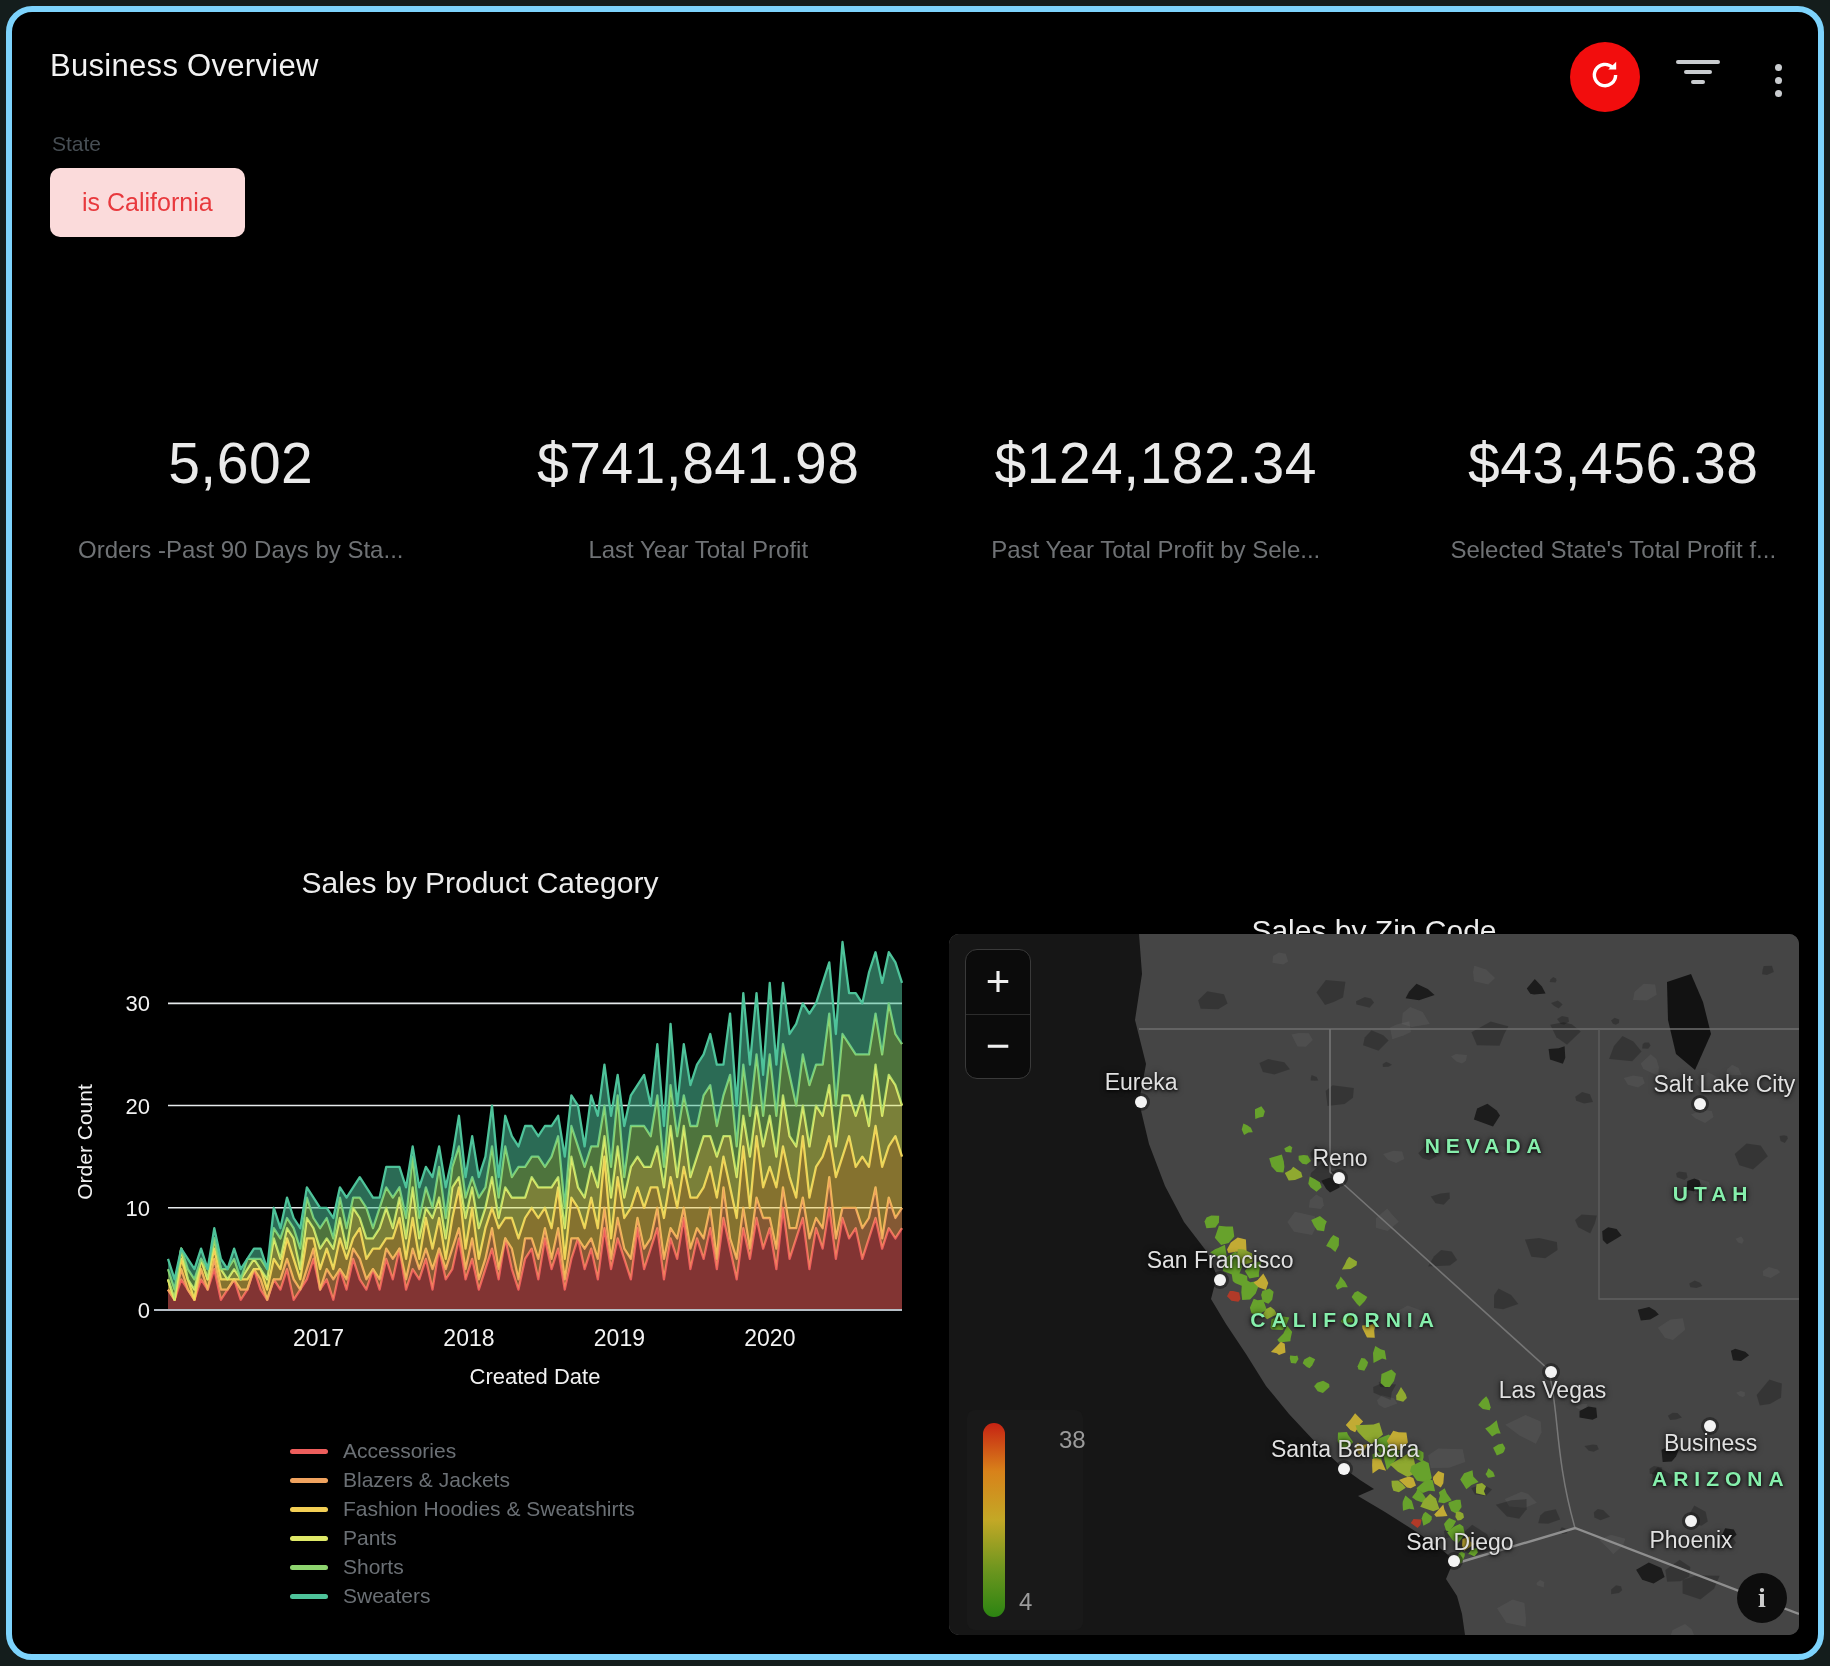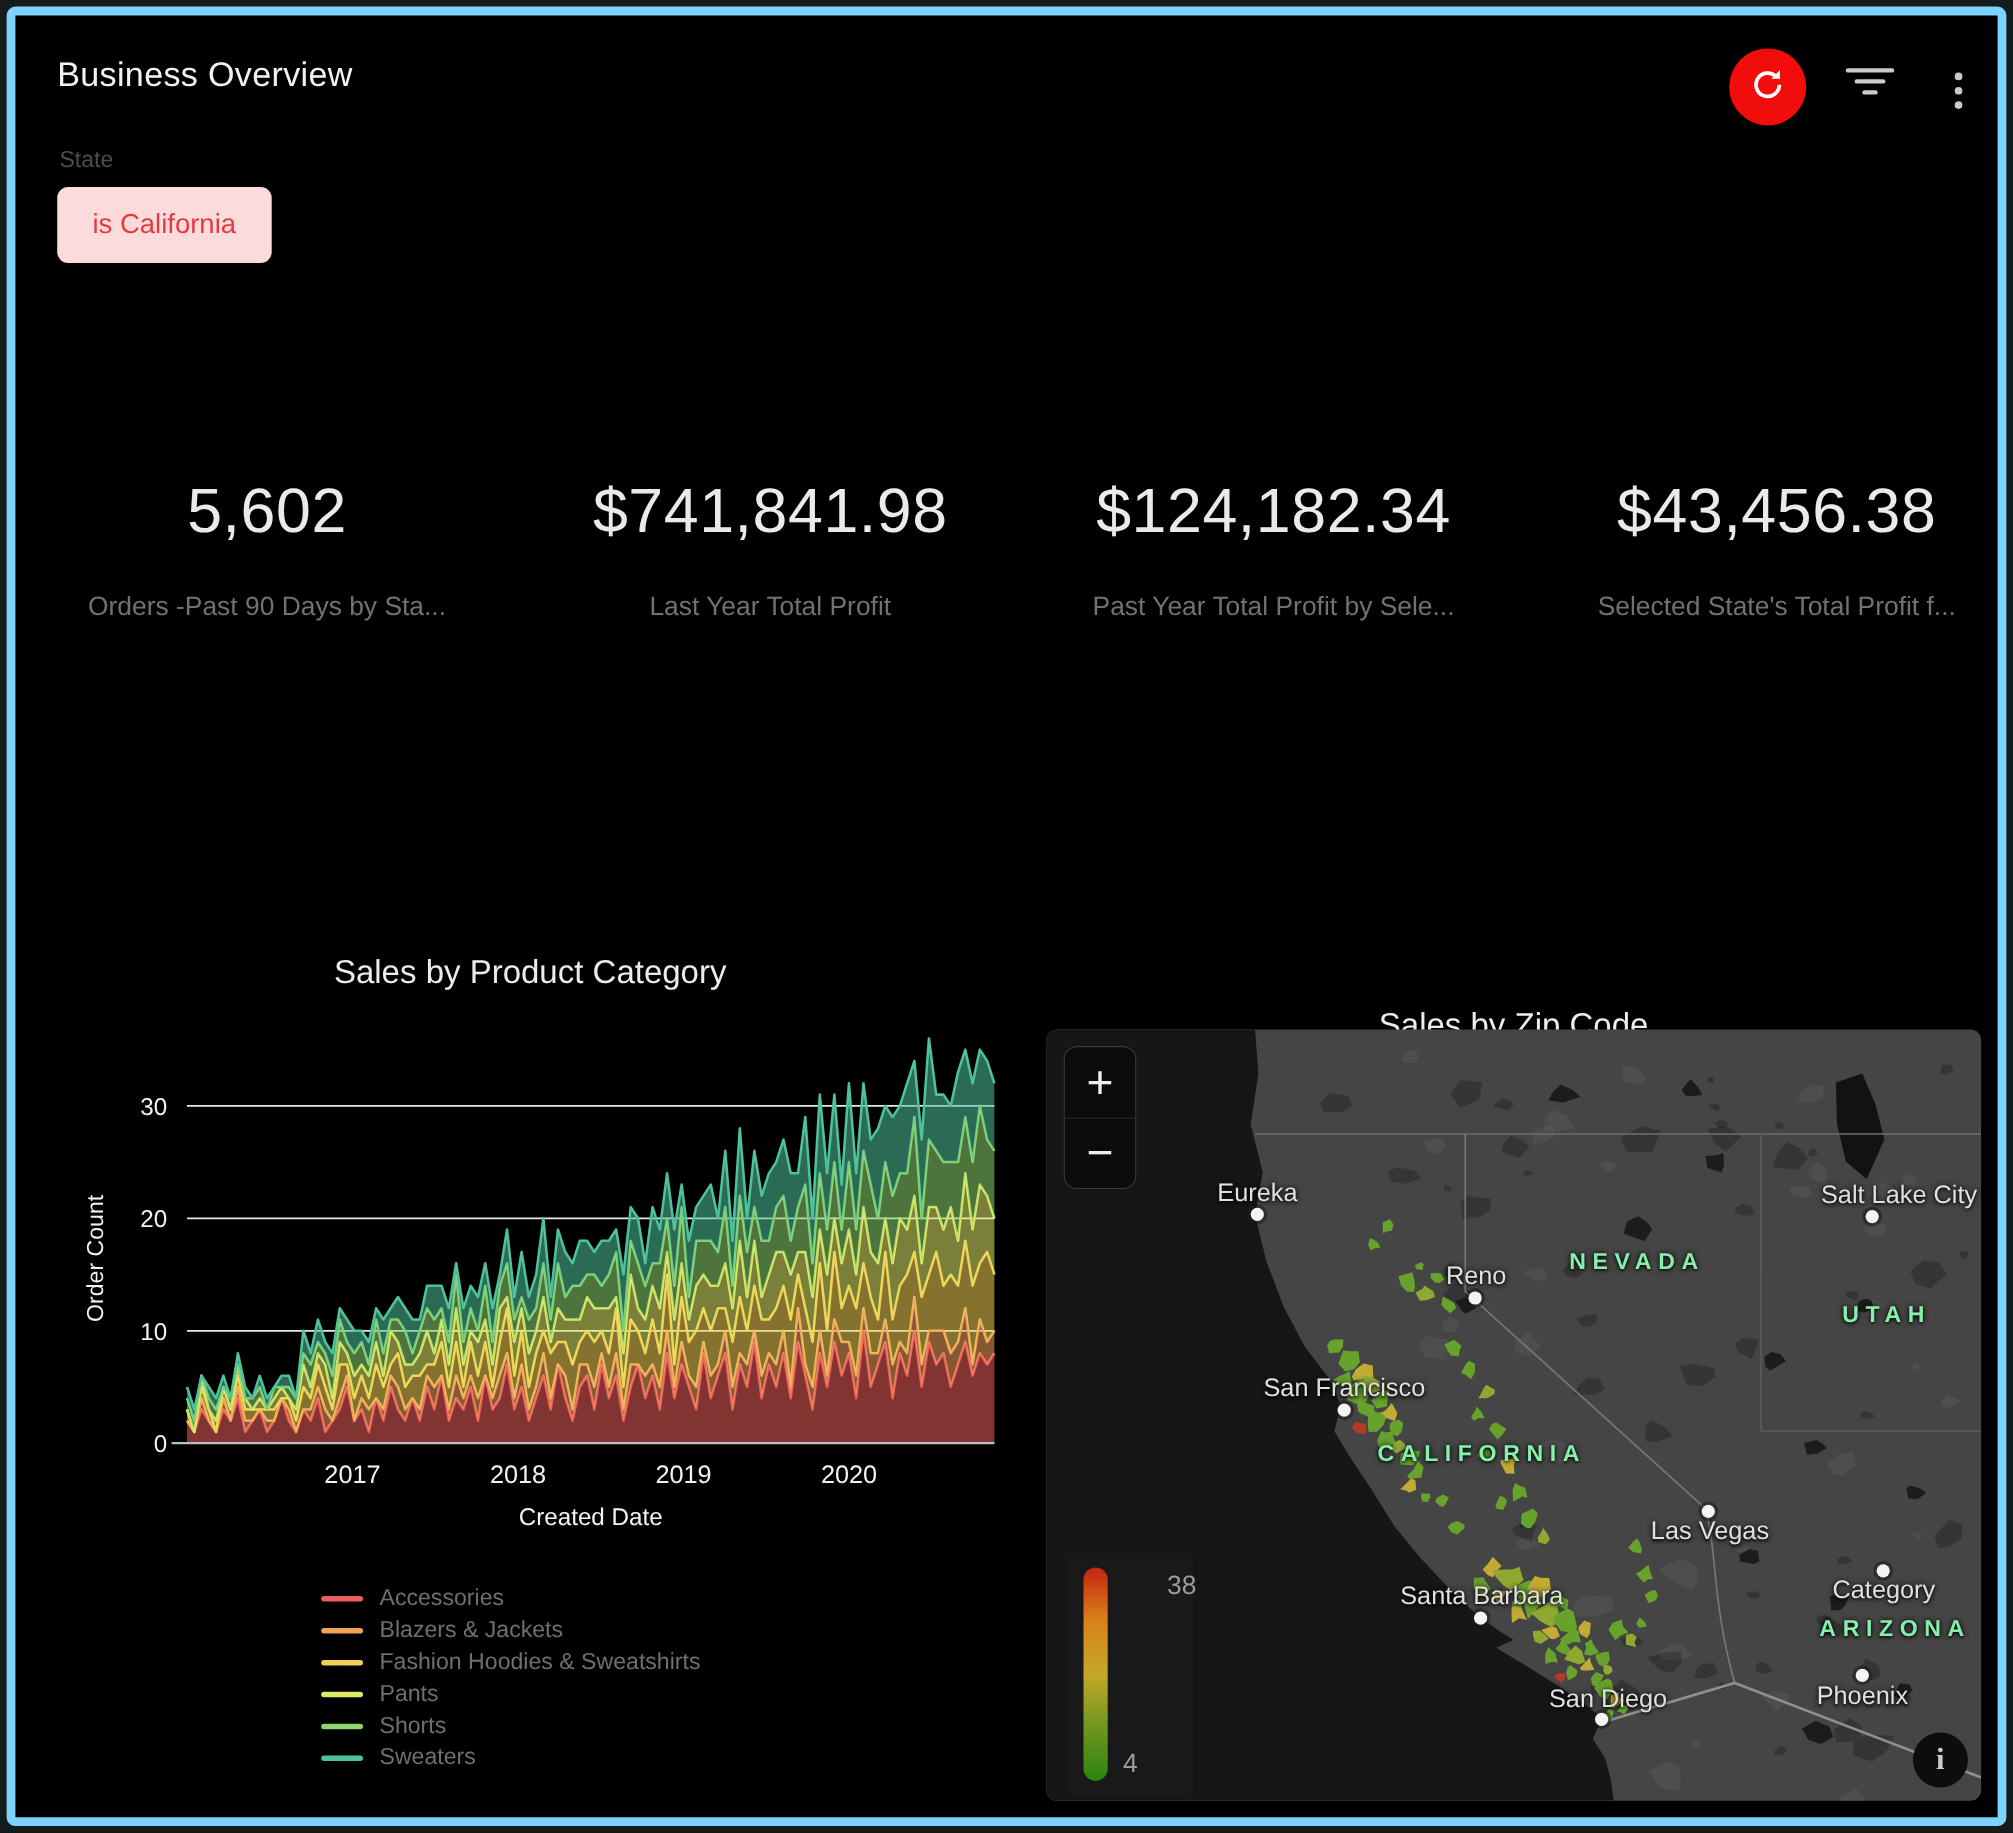--- a/index.html
+++ b/index.html
@@ -1,18 +1,18 @@
 <!DOCTYPE html>
 <html><head>
 <meta charset="utf-8">
 <style>
   html,body{margin:0;padding:0;background:#141d1c;width:1830px;height:1666px;overflow:hidden;
     font-family:"Liberation Sans",sans-serif;}
   .frame{position:absolute;left:6px;top:6px;right:6px;bottom:6px;background:#000;
-    border:8px solid #7dd3fc;border-radius:8px;overflow:hidden;}
+    border:6px solid #7dd3fc;border-radius:26px;overflow:hidden;}
   
   .title{position:absolute;left:38px;top:36px;font-size:31px;color:#f2f2f2;letter-spacing:.3px;}
   .refresh-btn{position:absolute;left:1558px;top:30px;width:70px;height:70px;border-radius:50%;
     background:#f20d0d;display:flex;align-items:center;justify-content:center;cursor:pointer;}
   .filter-btn{position:absolute;left:1664px;top:48px;width:44px;height:36px;cursor:pointer;}
   .filter-btn span{display:block;height:4px;border-radius:2px;background:#c9cccf;margin:0 auto 6px;}
   .kebab{position:absolute;left:1756px;top:40px;width:20px;height:56px;cursor:pointer;
     display:flex;flex-direction:column;align-items:center;justify-content:center;gap:6px;}
   .kebab i{width:7px;height:7px;border-radius:50%;background:#c9cccf;}
   
@@ -356,21 +356,21 @@
         <div class="map-label city-label" style="left: 46%; top: 32%;">Reno</div>
         <div class="city-dot" style="left: 88.3%; top: 24.2%;"></div>
         <div class="map-label city-label" style="left: 88.4%; top: 21.4%; margin-left: 24px;">Salt Lake City</div>
         <div class="city-dot" style="left: 31.9%; top: 49.4%;"></div>
         <div class="map-label city-label" style="left: 31.9%; top: 46.5%;">San Francisco</div>
         <div class="city-dot" style="left: 46.5%; top: 76.3%;"></div>
         <div class="map-label city-label" style="left: 46.6%; top: 73.5%;">Santa Barbara</div>
         <div class="city-dot" style="left: 70.8%; top: 62.5%;"></div>
         <div class="map-label city-label" style="left: 71%; top: 65%;">Las Vegas</div>
         <div class="city-dot" style="left: 89.5%; top: 70.2%;"></div>
-        <div class="map-label city-label" style="left: 89.6%; top: 72.6%;">Category</div>
+        <div class="map-label city-label" style="left: 89.6%; top: 72.6%;">Business</div>
         <div class="city-dot" style="left: 87.3%; top: 83.8%;"></div>
         <div class="map-label city-label" style="left: 87.3%; top: 86.5%;">Phoenix</div>
         <div class="city-dot" style="left: 59.4%; top: 89.4%;"></div>
         <div class="map-label city-label" style="left: 60.1%; top: 86.7%;">San Diego</div>
       </div>
 
     <div class="zoom-ctl">
       <div class="zbtn">+</div>
       <div class="div"></div>
       <div class="zbtn">−</div>

